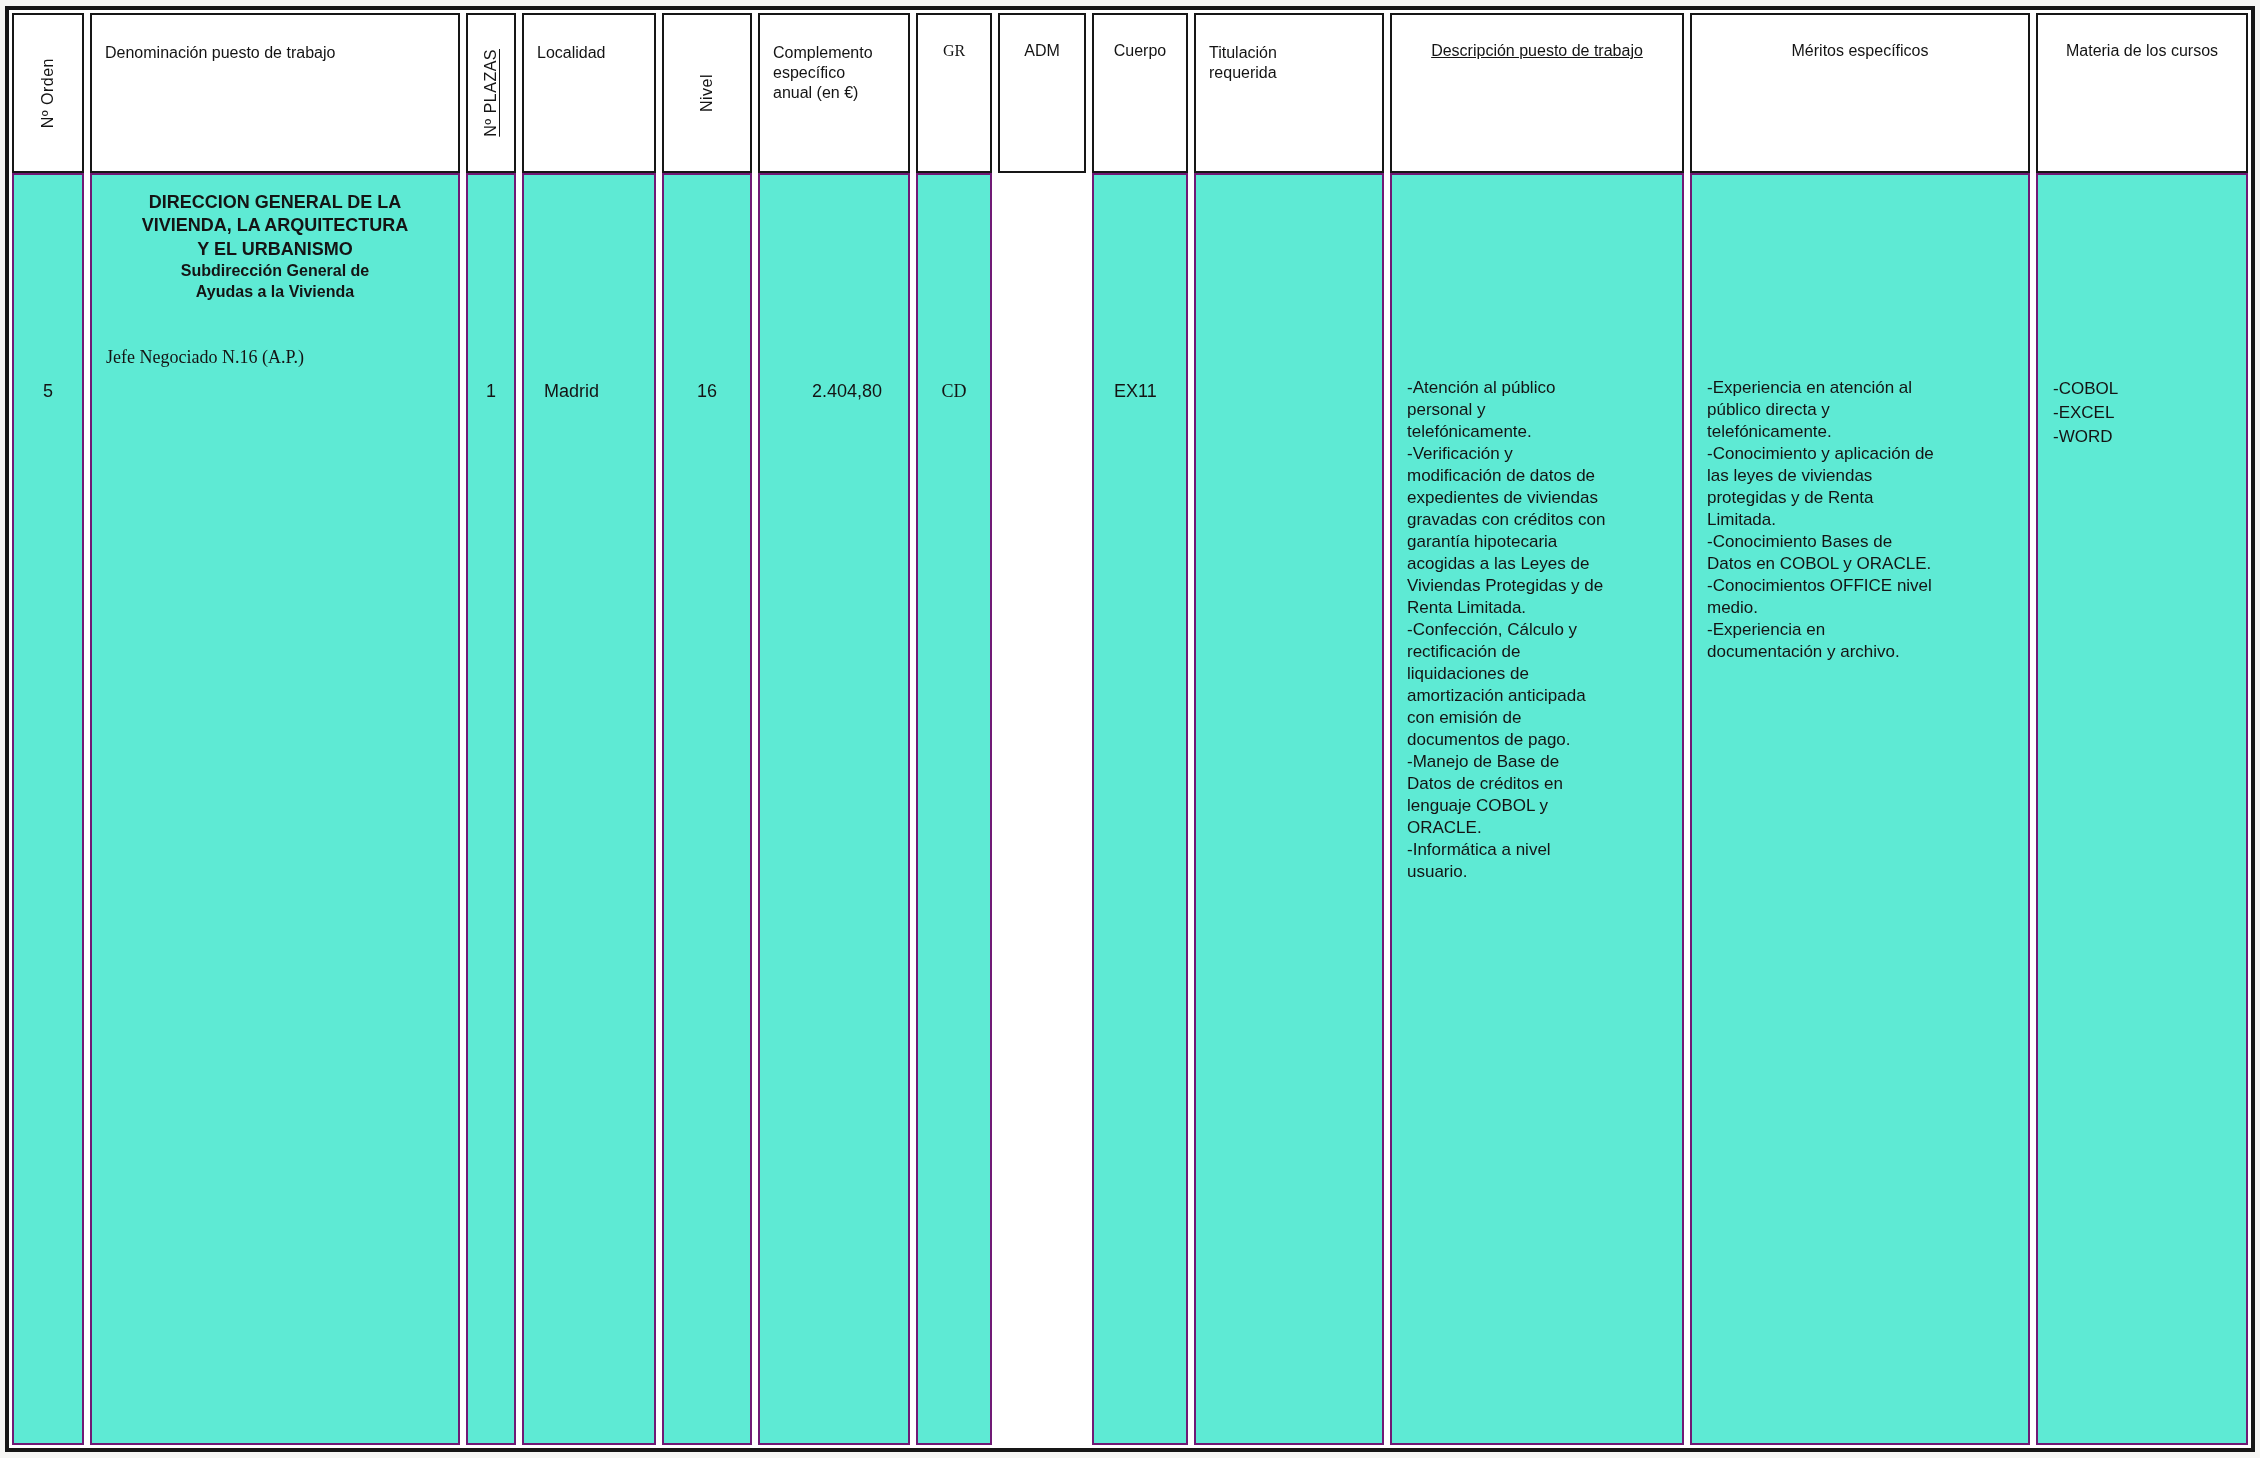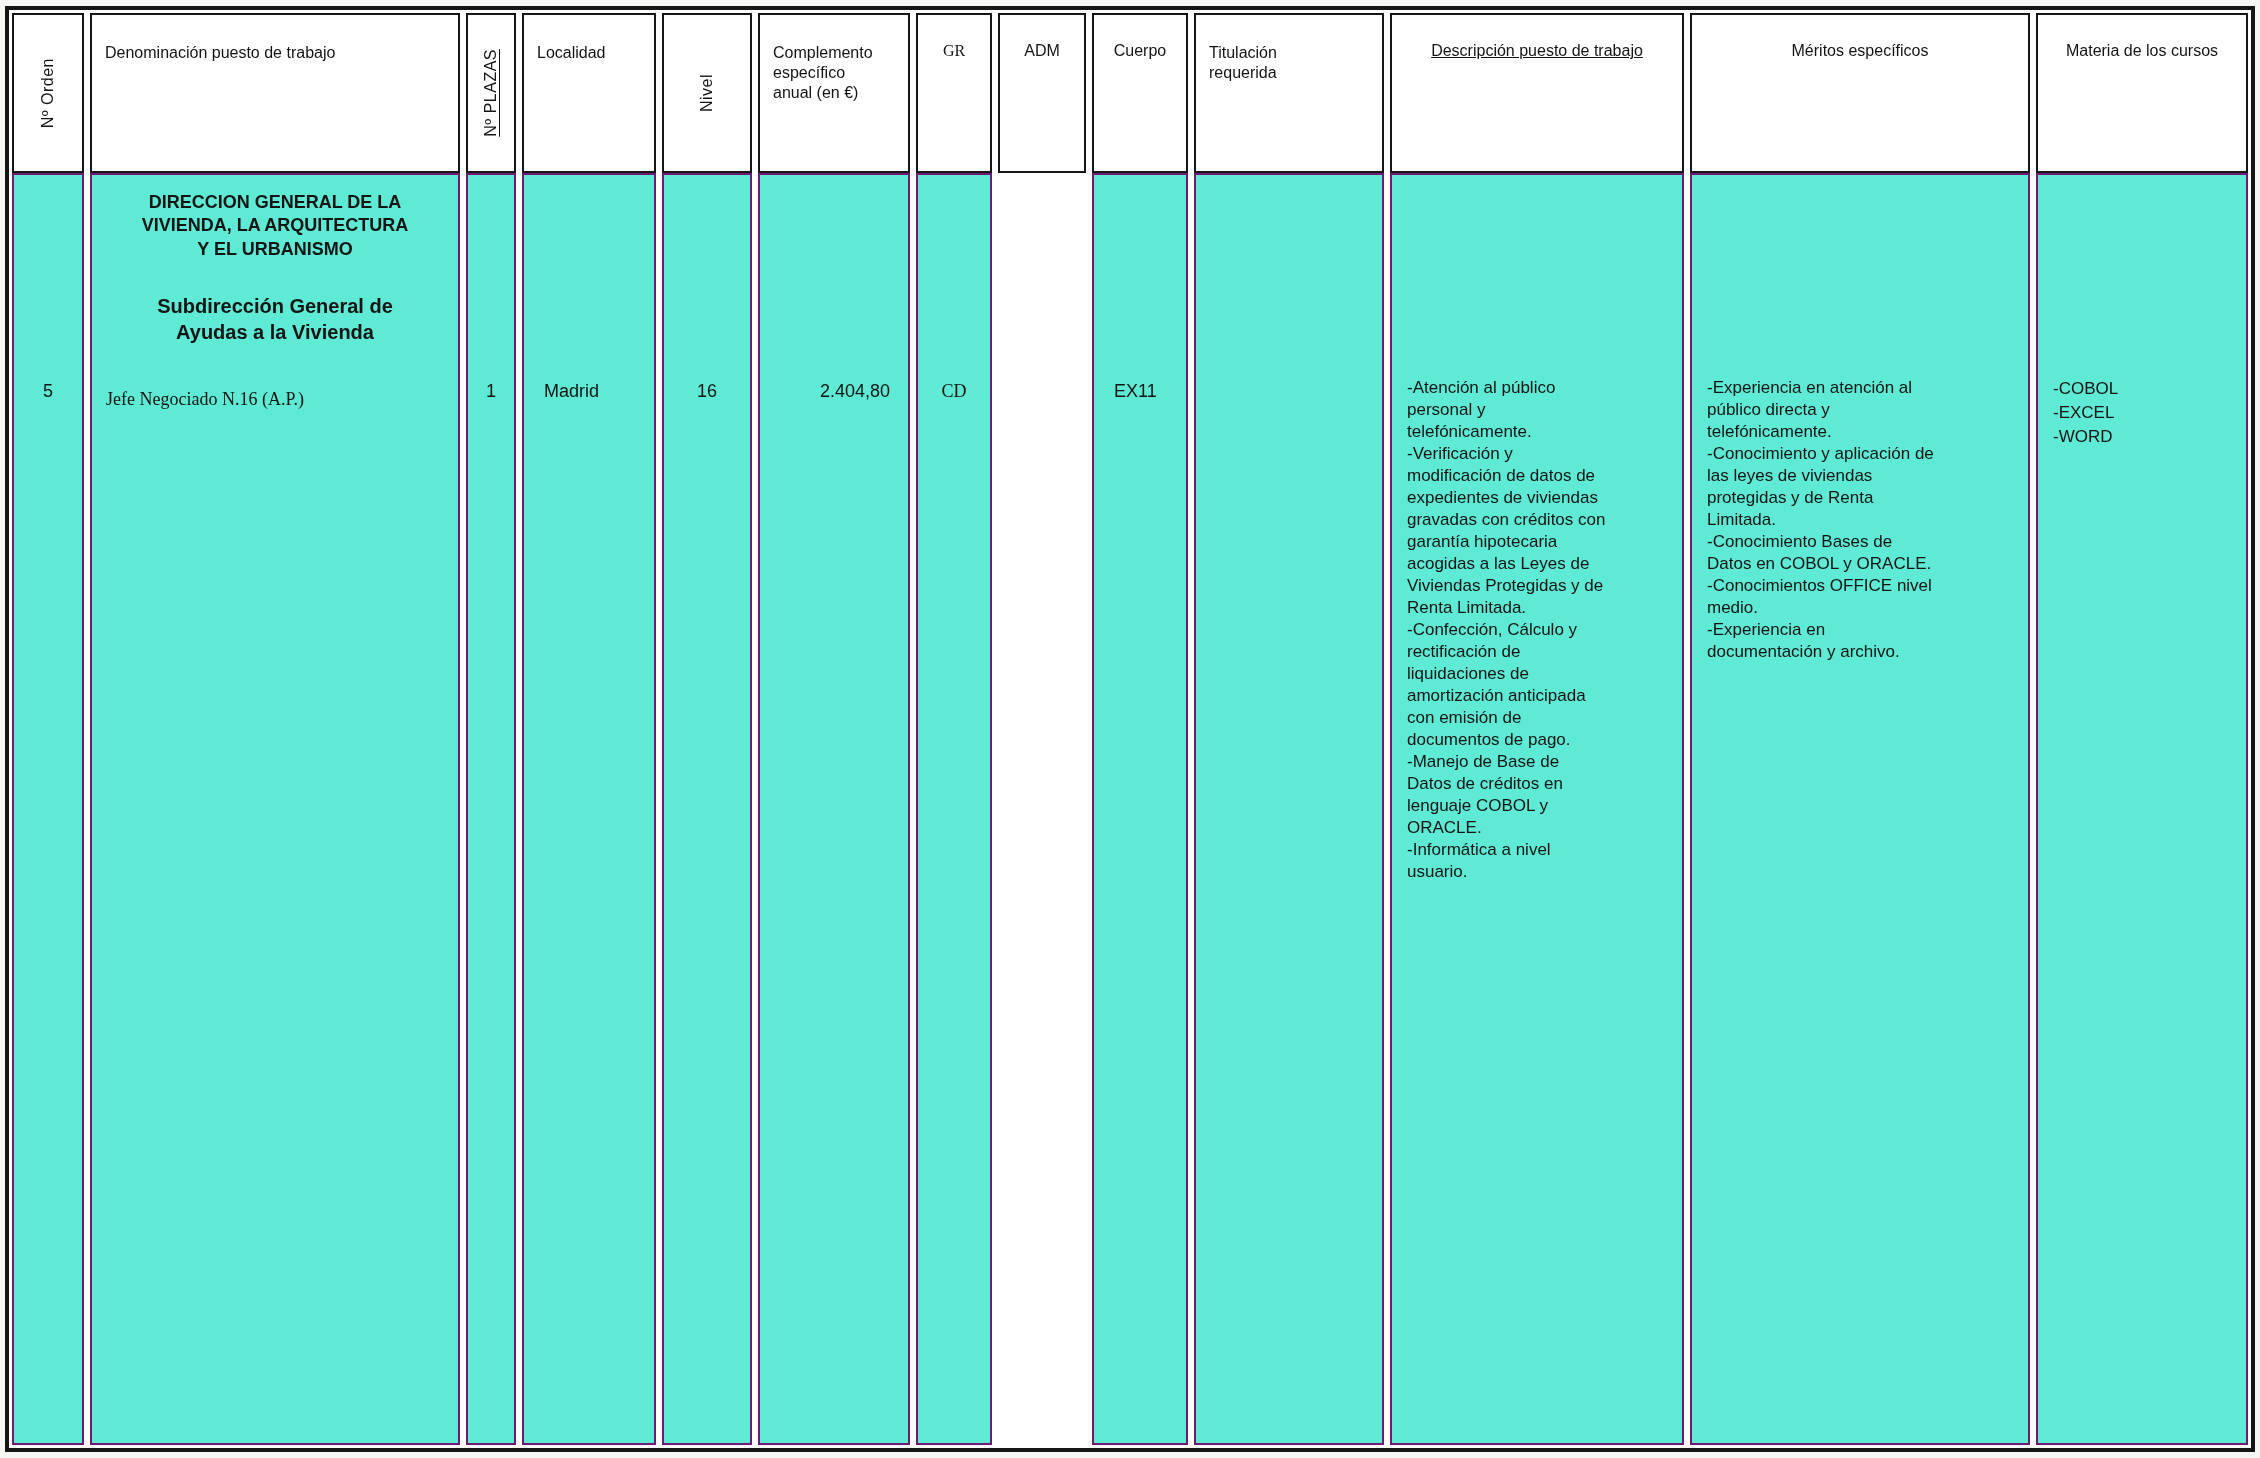--- a/index.html
+++ b/index.html
@@ -56,30 +56,29 @@
     white-space: nowrap;
   }
   .underl { text-decoration: underline; }
   .h-left   { padding: 28px 10px 0 13px; text-align: left; }
   .h-center { padding: 26px 8px 0 8px; text-align: center; }
   .prel { white-space: pre-line; }
   .val { font-size: 18px; }
   .pt  { padding-top: 206px; }
   .center { text-align: center; }
   .left   { padding-left: 20px; }
-  .right  { text-align: right; padding-right: 18px; }
+  .right  { text-align: right; padding-right: 26px; }
   .denom-body { padding-top: 16px; }
   .org {
     font-weight: bold; text-align: center;
     font-size: 18px; line-height: 1.3;
   }
   .sub {
     font-weight: bold; text-align: center;
-    font-size: 20px; line-height: 1.3;
-    margin-top: 32px;
+    font-size: 16px; line-height: 1.3;
   }
   .puesto {
     margin-top: 44px; padding-left: 14px;
     font-size: 18px; text-align: left; font-family: Liberation Serif, serif;
   }
   .para {
     padding: 202px 12px 0 15px;
     font-size: 17px; line-height: 22px;
     text-align: left;
   }

